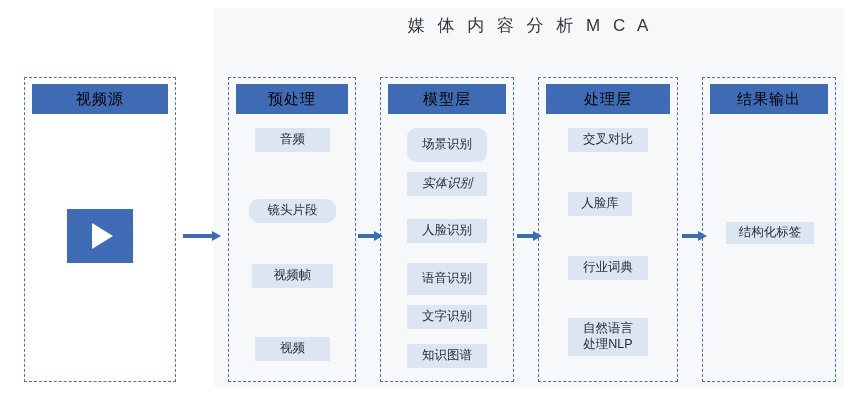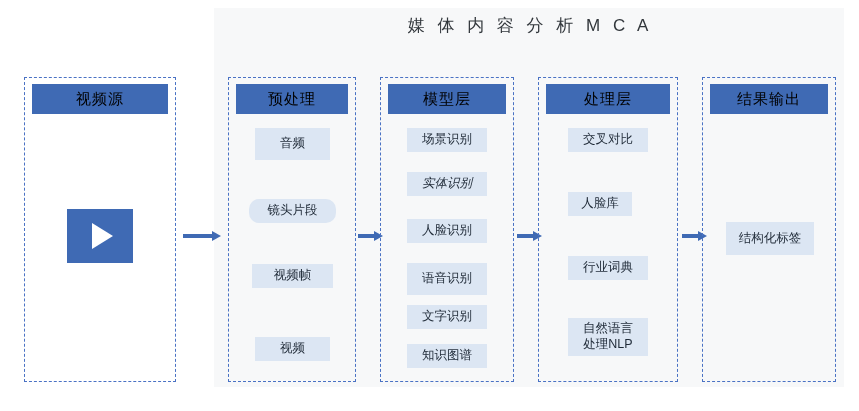--- a/index.html
+++ b/index.html
@@ -125,33 +125,33 @@
     <div class="play-tri"></div>
   </div>
 
   <div class="arrow" style="left:183px; top:231px; width:38px;">
     <div class="shaft" style="width:29px;"></div>
     <div class="head" style="left:29px;"></div>
   </div>
 
   <div class="column" style="left:228px; top:77px; width:128px; height:305px;"></div>
   <div class="col-header" style="left:236px; top:84px; width:112px; height:30px;">预处理</div>
-  <div class="node" style="left:255px; top:128px; width:75px; height:32px;">音频</div>
+  <div class="node" style="left:255px; top:128px; width:75px; height:24px;">音频</div>
   <div class="node" style="left:249px; top:199px; width:87px; height:24px;border-radius:10px;">镜头片段</div>
   <div class="node" style="left:252px; top:264px; width:81px; height:24px;">视频帧</div>
   <div class="node" style="left:255px; top:337px; width:75px; height:24px;">视频</div>
 
   <div class="arrow" style="left:358px; top:231px; width:25px;">
     <div class="shaft" style="width:16px;"></div>
     <div class="head" style="left:16px;"></div>
   </div>
 
   <div class="column" style="left:380px; top:77px; width:134px; height:305px;"></div>
   <div class="col-header" style="left:388px; top:84px; width:118px; height:30px;">模型层</div>
-  <div class="node" style="left:407px; top:128px; width:80px; height:24px;">场景识别</div>
+  <div class="node" style="left:407px; top:128px; width:80px; height:34px;border-radius:9px;">场景识别</div>
   <div class="node" style="left:407px; top:172px; width:80px; height:24px;font-style:italic;">实体识别</div>
   <div class="node" style="left:407px; top:219px; width:80px; height:24px;">人脸识别</div>
   <div class="node" style="left:407px; top:263px; width:80px; height:32px;">语音识别</div>
   <div class="node" style="left:407px; top:305px; width:80px; height:24px;">文字识别</div>
   <div class="node" style="left:407px; top:344px; width:80px; height:24px;">知识图谱</div>
 
   <div class="arrow" style="left:517px; top:231px; width:25px;">
     <div class="shaft" style="width:16px;"></div>
     <div class="head" style="left:16px;"></div>
   </div>
@@ -164,15 +164,15 @@
   <div class="node" style="left:568px; top:318px; width:80px; height:38px; white-space:pre-line;">自然语言
 处理NLP</div>
 
   <div class="arrow" style="left:682px; top:231px; width:25px;">
     <div class="shaft" style="width:16px;"></div>
     <div class="head" style="left:16px;"></div>
   </div>
 
   <div class="column" style="left:702px; top:77px; width:134px; height:305px;"></div>
   <div class="col-header" style="left:710px; top:84px; width:118px; height:30px;">结果输出</div>
-  <div class="node" style="left:726px; top:222px; width:88px; height:33px;">结构化标签</div>
+  <div class="node" style="left:726px; top:222px; width:88px; height:22px;">结构化标签</div>
 
 </div>
 
 </body></html>

